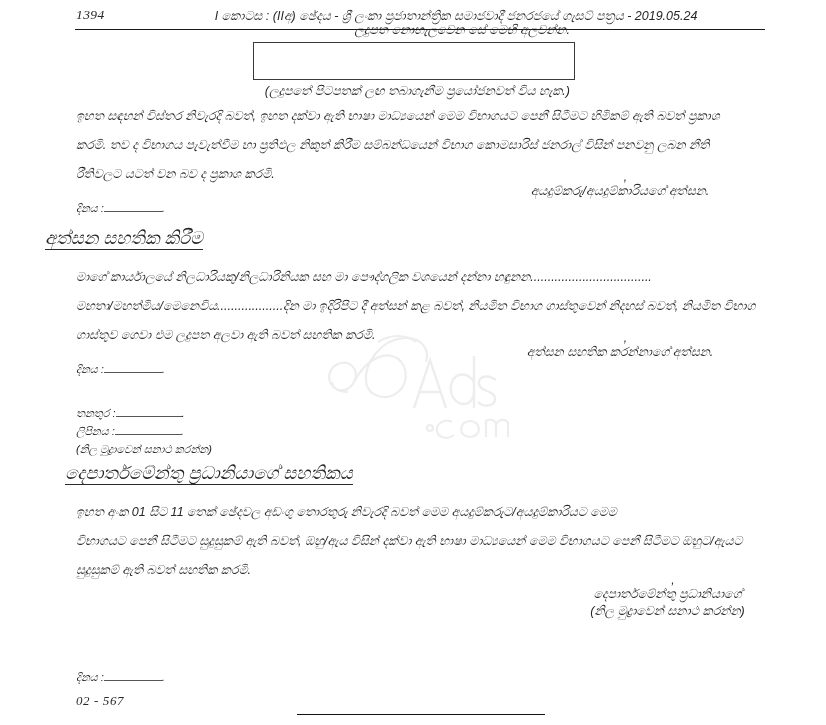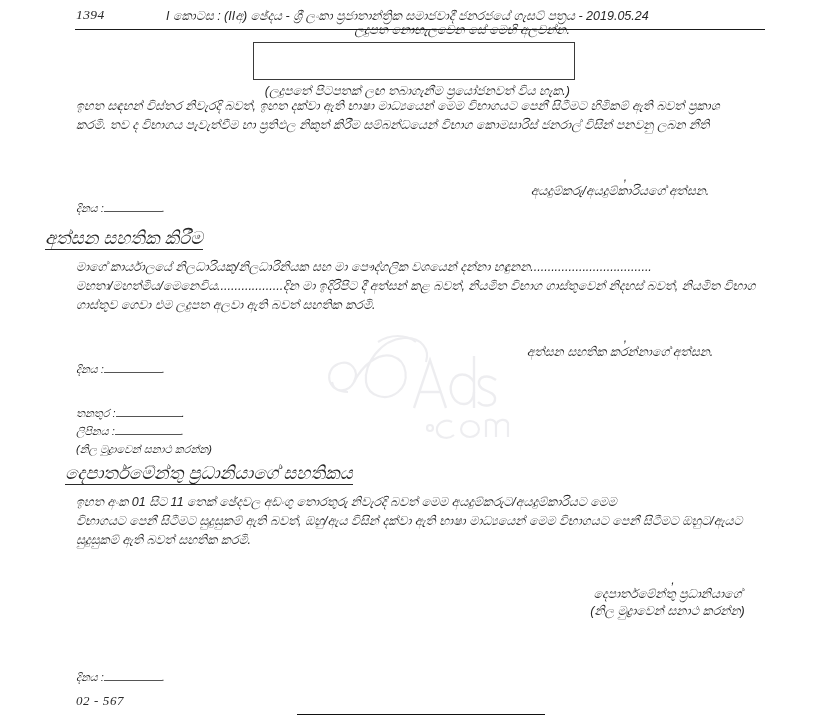--- a/index.html
+++ b/index.html
@@ -36,23 +36,24 @@
   .page-number {
     position: absolute;
     left: 76px;
     top: 0;
     font-size: 13.5px;
     letter-spacing: 0.4px;
     color: #2a2a2a;
   }
   .header-title {
     position: absolute;
-    left: 166px;
+    left: 156px;
     top: 0px;
     width: 600px;
+    text-align: center;
     font-size: 13px;
     color: #2a2a2a;
     white-space: nowrap;
   }
   .header-rule {
     position: absolute;
     left: 75px;
     top: 29px;
     width: 690px;
     height: 0;
@@ -92,20 +93,21 @@
 
   
   .para {
     position: absolute;
     text-align: justify;
     text-justify: inter-word;
   }
   .para .ln {
     display: block;
     white-space: nowrap;
+    margin-top: 10px;
   }
 
   #para-declaration {
     left: 76px;
     top: 97px;
     width: 690px;
   }
   #para-signature-cert {
     left: 76px;
     top: 258px;
@@ -260,20 +262,21 @@
   <div class="header-rule"></div>
 
   <div class="notice-box si">
     <div class="line">ලදුපත නොහැලවෙන සේ මෙහි අලවන්න.</div>
     <div class="line">(ලදුපතේ පිටපතක් ලඟ තබාගැනීම ප්‍රයෝජනවත් විය හැක.)</div>
   </div>
 
   <div class="para si" id="para-declaration">
     <span class="ln just">ඉහත සඳහන් විස්තර නිවැරදි බවත්, ඉහත දක්වා ඇති භාෂා මාධ්‍යයෙන් මෙම විභාගයට පෙනී සිටීමට හිමිකම් ඇති බවත් ප්‍රකාශ</span>
     <span class="ln just">කරමි. තව ද විභාගය පැවැත්වීම හා ප්‍රතිඵල නිකුත් කිරීම සම්බන්ධයෙන් විභාග කොමසාරිස් ජනරාල් විසින් පනවනු ලබන නීති</span>
+    <span class="ln">රීතිවලට යටත් වන බව ද ප්‍රකාශ කරමි.</span>
   </div>
 
   <div class="sig-block si" id="sig-applicant">
     <span class="sig-rule-wrap">
       <span class="sig-rule"></span>
       <span class="comma">,</span>
     </span>
     <div class="sig-caption">අයදුම්කරු/අයදුම්කාරියගේ අත්සන.</div>
   </div>
 

